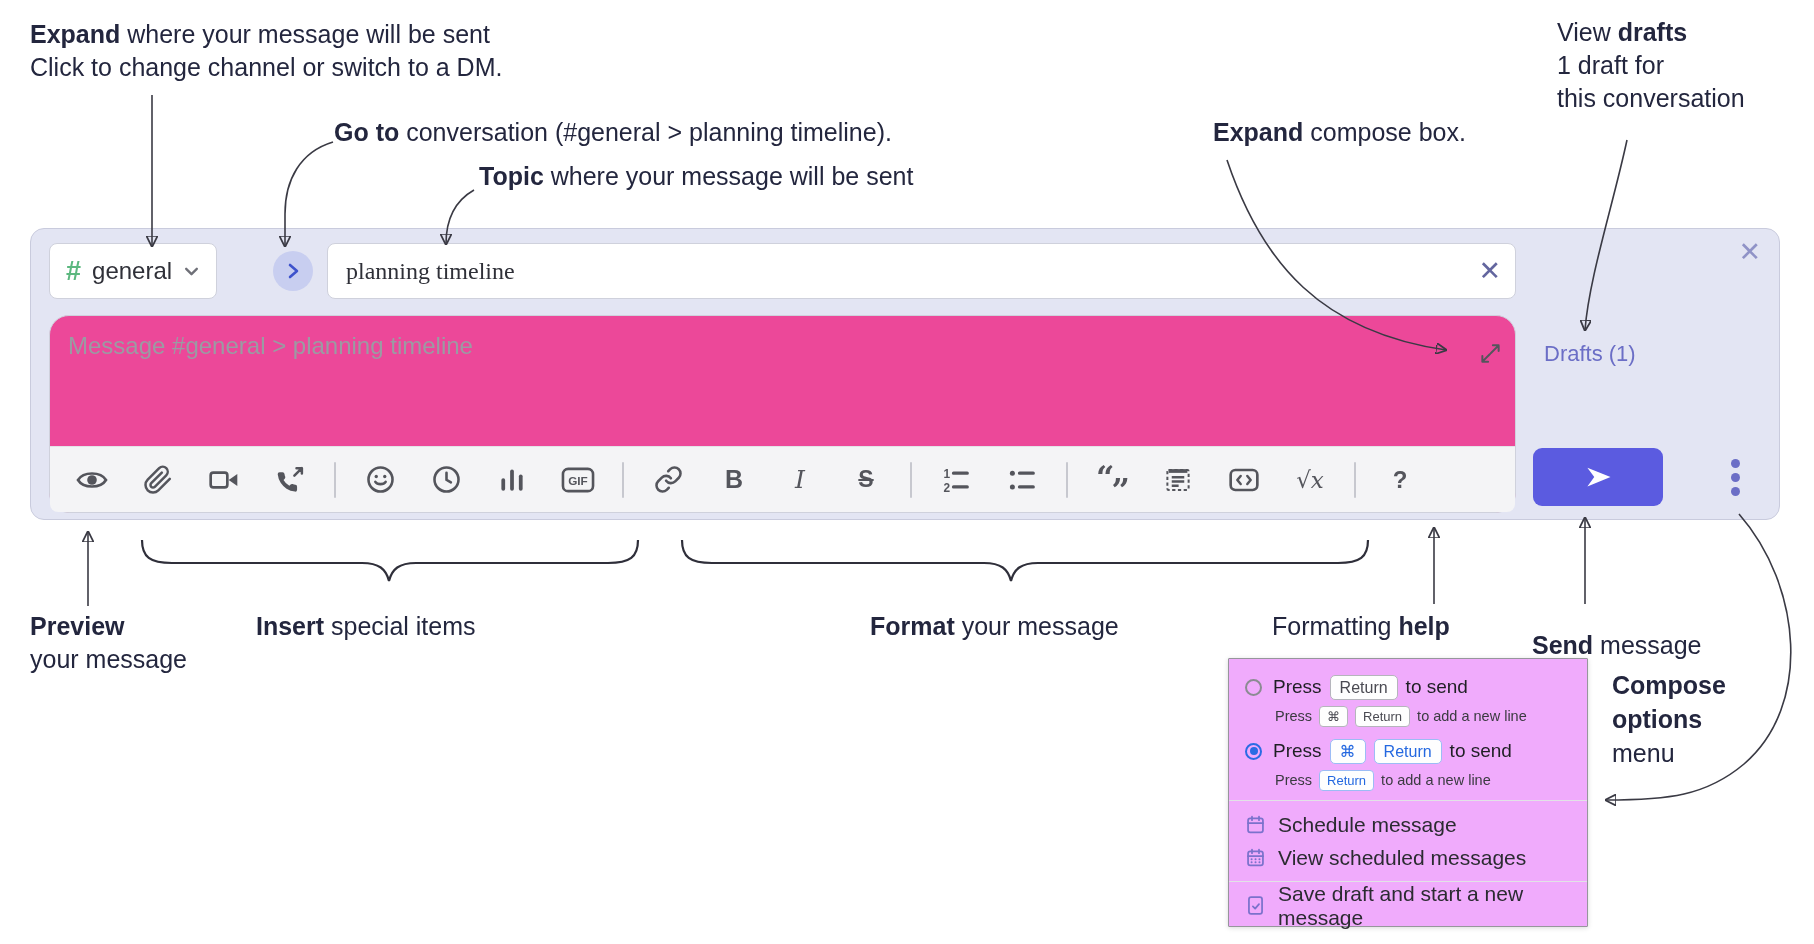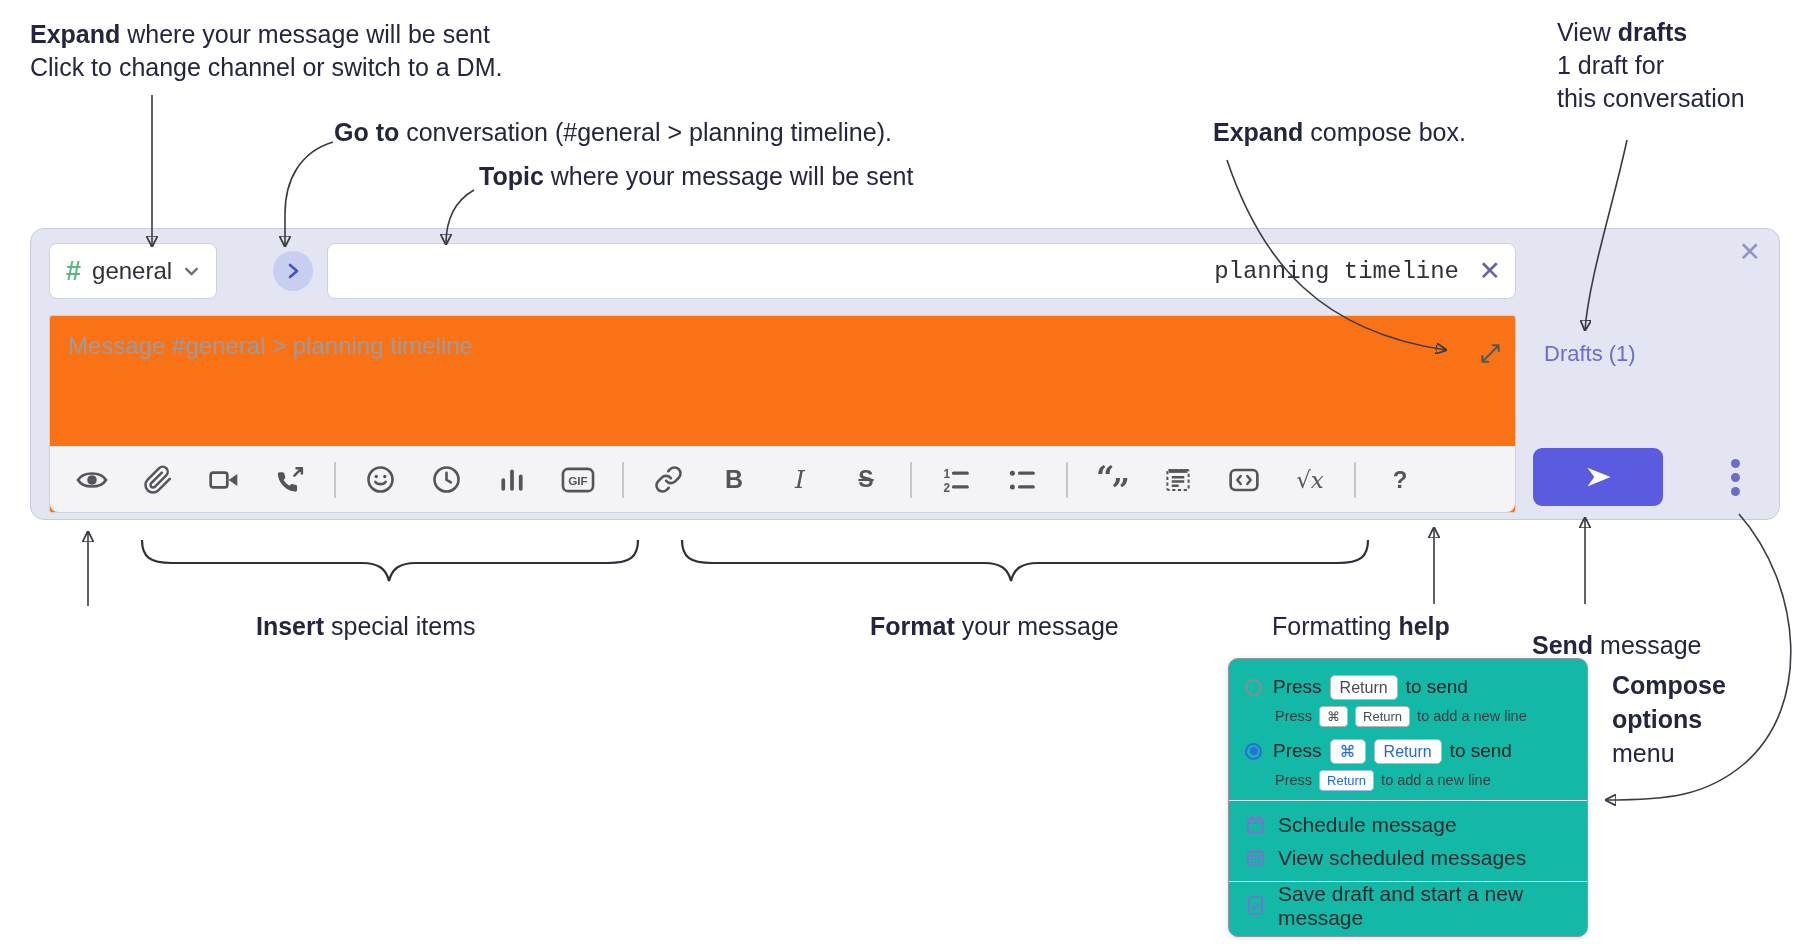--- a/index.html
+++ b/index.html
@@ -33,28 +33,28 @@
   .channel-btn{position:absolute;left:18px;top:14px;height:56px;display:inline-flex;align-items:center;
          gap:11px;padding:0 16px 0 16px;background:#fff;border:1px solid #cfd1dc;border-radius:8px;
          box-sizing:border-box;cursor:pointer;}
   .hash{color:#5cb87f;font-size:27px;font-weight:700;line-height:1;}
   .chname{font-size:24px;color:#2f3038;}
   .goto-btn{position:absolute;left:242px;top:22px;width:40px;height:40px;border-radius:50%;
          background:#c8cef0;display:flex;align-items:center;justify-content:center;cursor:pointer;}
   .topic-wrap{position:absolute;left:296px;top:14px;width:1189px;height:56px;background:#fff;
          border:1px solid #cfd1dc;border-radius:8px;box-sizing:border-box;}
   .topic-wrap input{width:100%;height:100%;border:none;outline:none;background:transparent;
-         font-family:Liberation Mono, monospace;font-size:24px;color:#2f3038;
-         padding:0 56px 0 18px;box-sizing:border-box;text-align:right;}
+         font-family:Liberation Serif, serif;font-size:24px;color:#2f3038;
+         padding:0 56px 0 18px;box-sizing:border-box;}
   .topic-clear{position:absolute;right:14px;top:50%;transform:translateY(-50%);font-size:27px;
          color:#63669f;line-height:1;cursor:pointer;}
   .panel-close{position:absolute;right:18px;top:10px;font-size:27px;color:#9093c7;cursor:pointer;line-height:1;}
 
-  .msgbox{position:absolute;left:18px;top:86px;width:1467px;height:198px;background:#f97316;
-         border:1px solid #cfd1dc;border-radius:3px;box-sizing:border-box;}
+  .msgbox{position:absolute;left:18px;top:86px;width:1467px;height:198px;background:#ec4899;
+         border:1px solid #cfd1dc;border-radius:20px;box-sizing:border-box;}
   .msgbox textarea{display:block;width:100%;height:130px;border:none;outline:none;resize:none;
          background:transparent;font-family:"Liberation Sans",sans-serif;font-size:24px;color:#2f3038;
          padding:16px 52px 0 18px;box-sizing:border-box;}
   .msgbox textarea::placeholder{color:#9b9ba3;}
   .expand-btn{position:absolute;right:12px;top:24px;width:26px;height:26px;display:flex;
          align-items:center;justify-content:center;cursor:pointer;}
 
   .toolbar{position:absolute;left:0;right:0;bottom:0;height:66px;background:#f4f4f6;
          border-top:1px solid #e3e3e8;border-radius:0 0 8px 8px;display:flex;align-items:center;
          padding:15px 20px;gap:22px;box-sizing:border-box;}
@@ -71,23 +71,23 @@
   .glyph-help{font-size:24px;font-weight:600;}
 
   .drafts-link{position:absolute;left:1513px;top:112px;font-size:22px;color:#6b6ec6;cursor:pointer;}
   .send-btn{position:absolute;left:1502px;top:219px;width:130px;height:58px;border-radius:9px;
          background:#5b5be0;display:flex;align-items:center;justify-content:center;cursor:pointer;border:none;}
   .dots-btn{position:absolute;left:1682px;top:219px;width:44px;height:58px;display:flex;flex-direction:column;
          align-items:center;justify-content:center;gap:5px;cursor:pointer;}
   .dot{width:9px;height:9px;border-radius:50%;background:#6b6ec6;}
 
   
-  .popup{position:absolute;left:1228px;top:658px;width:360px;box-sizing:border-box;background:#14b8a6;
-         border:1px solid #96969c;border-radius:10px;box-shadow:0 1px 5px rgba(0,0,0,.15);
-         padding:12px 16px 14px 16px;z-index:2;display:flex;flex-direction:column;}
+  .popup{position:absolute;left:1228px;top:658px;width:360px;box-sizing:border-box;background:#f0abfc;
+         border:1px solid #96969c;border-radius:1px;box-shadow:0 1px 5px rgba(0,0,0,.15);
+         padding:12px 16px 4px 16px;z-index:2;display:flex;flex-direction:column;}
   .opt{display:flex;align-items:center;gap:11px;font-size:19px;color:#1f1f24;cursor:pointer;height:32px;}
   .opt .otext{display:inline-flex;align-items:center;gap:8px;}
   .radio{width:17px;height:17px;border-radius:50%;border:2px solid #8b8b92;box-sizing:border-box;
          flex:0 0 auto;position:relative;}
   .radio.sel{border-color:#2b6be4;}
   .radio.sel::after{content:"";position:absolute;left:2.5px;top:2.5px;width:8px;height:8px;
          border-radius:50%;background:#2b6be4;}
   .sub{display:flex;align-items:center;gap:7px;font-size:14.5px;color:#3a3a40;
          padding-left:30px;height:26px;}
   .key{display:inline-block;border:1px solid #b5b5bc;border-radius:5px;background:#fefefe;
@@ -291,20 +291,24 @@
       </span>
     </button>
 
     <span class="dots-btn">
       <span class="dot"></span>
       <span class="dot"></span>
       <span class="dot"></span>
     </span>
   </div>
 
+  <div class="ann lbl-preview">
+    <div><b>Preview</b></div>
+    <div>your message</div>
+  </div>
   <div class="ann lbl-format">
     <b>Format</b><span> your message</span>
   </div>
   <div class="ann lbl-insert">
     <b>Insert</b><span> special items</span>
   </div>
   <div class="ann lbl-fmthelp">
     <span>Formatting </span><b>help</b>
   </div>
   <div class="ann lbl-send">

